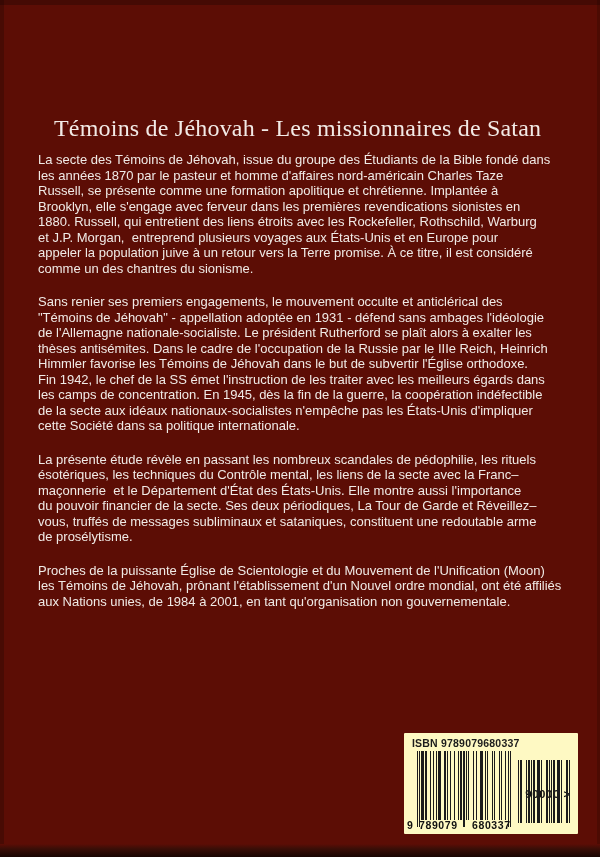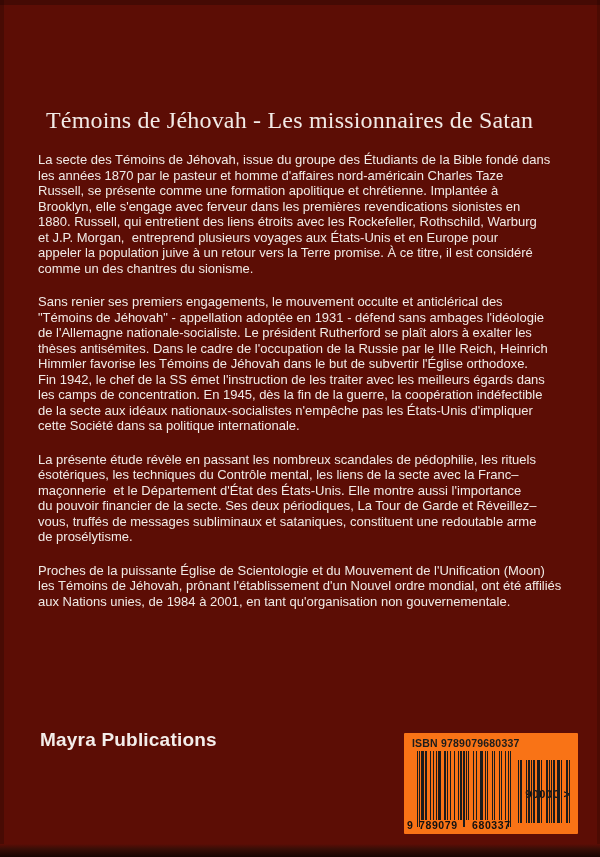--- a/index.html
+++ b/index.html
@@ -15,41 +15,41 @@
   .edge-left{position:absolute;top:0;left:0;bottom:0;width:4px;background:rgba(25,5,2,.30);}
   .edge-right{position:absolute;top:0;right:0;bottom:0;width:3px;background:rgba(25,5,2,.22);}
   .edge-bottom{
     position:absolute;left:0;right:0;bottom:0;height:13px;
     background:linear-gradient(#5C0D05,#3b0e07 35%,#190502 100%);
   }
   .title{
     position:absolute;left:38px;top:99px;
     font-family:"Liberation Serif",serif;
     font-size:24px;font-weight:400;
-    color:#F2EAE6;margin:8px;letter-spacing:.2px;
+    color:#F2EAE6;margin:16px;letter-spacing:.2px;
     white-space:pre;
   }
   .synopsis{
     position:absolute;left:38px;top:152px;width:552px;
   }
   .synopsis p{
     margin:0 0 18px 0;
     font-size:13px;line-height:15.5px;
     color:#F0EAE6;
     white-space:pre;
     letter-spacing:0px;
   }
   .publisher{
     position:absolute;left:40px;top:729px;
     font-size:19px;font-weight:bold;color:#F3EDEA;
     letter-spacing:.2px;
   }
   .barcode-panel{
     position:absolute;left:404px;top:733px;width:174px;height:101px;
-    background:#f97316;border-radius:1px;
+    background:#fef9c3;border-radius:1px;
   }
   .isbn-label{
     position:absolute;left:8px;top:4px;width:104px;
     text-align:center;font-size:10.5px;font-weight:bold;
     color:#1c1c1c;letter-spacing:.2px;white-space:nowrap;
   }
   .ean13{position:absolute;left:13px;top:18px;width:94px;height:76px;}
   .digit-group{position:absolute;font-size:10.5px;color:#111;letter-spacing:.6px;font-weight:bold;}
   .dg1{left:3px;top:86px;}
   .dg2{left:15px;top:86px;width:49px;}
@@ -90,21 +90,20 @@
 ésotériques, les techniques du Contrôle mental, les liens de la secte avec la Franc–
 maçonnerie  et le Département d'État des États-Unis. Elle montre aussi l'importance
 du pouvoir financier de la secte. Ses deux périodiques, La Tour de Garde et Réveillez–
 vous, truffés de messages subliminaux et sataniques, constituent une redoutable arme
 de prosélytisme.</p>
     <p>Proches de la puissante Église de Scientologie et du Mouvement de l'Unification (Moon)
 les Témoins de Jéhovah, prônant l'établissement d'un Nouvel ordre mondial, ont été affiliés
 aux Nations unies, de 1984 à 2001, en tant qu'organisation non gouvernementale.</p>
   </div>
 
-  <div class="publisher">Mayra Publications</div>
 
   <div class="barcode-panel">
     <div class="isbn-label">ISBN 9789079680337</div>
     <svg id="ean13-svg" class="ean13" viewBox="0 0 95 76" preserveAspectRatio="none" shape-rendering="crispEdges">
         <rect x="0" y="0" width="1" height="76" fill="#1b1b1b"></rect>
         <rect x="2" y="0" width="1" height="76" fill="#1b1b1b"></rect>
         <rect x="4" y="0" width="3" height="69" fill="#1b1b1b"></rect>
         <rect x="8" y="0" width="2" height="69" fill="#1b1b1b"></rect>
         <rect x="13" y="0" width="1" height="69" fill="#1b1b1b"></rect>
         <rect x="16" y="0" width="1" height="69" fill="#1b1b1b"></rect>

